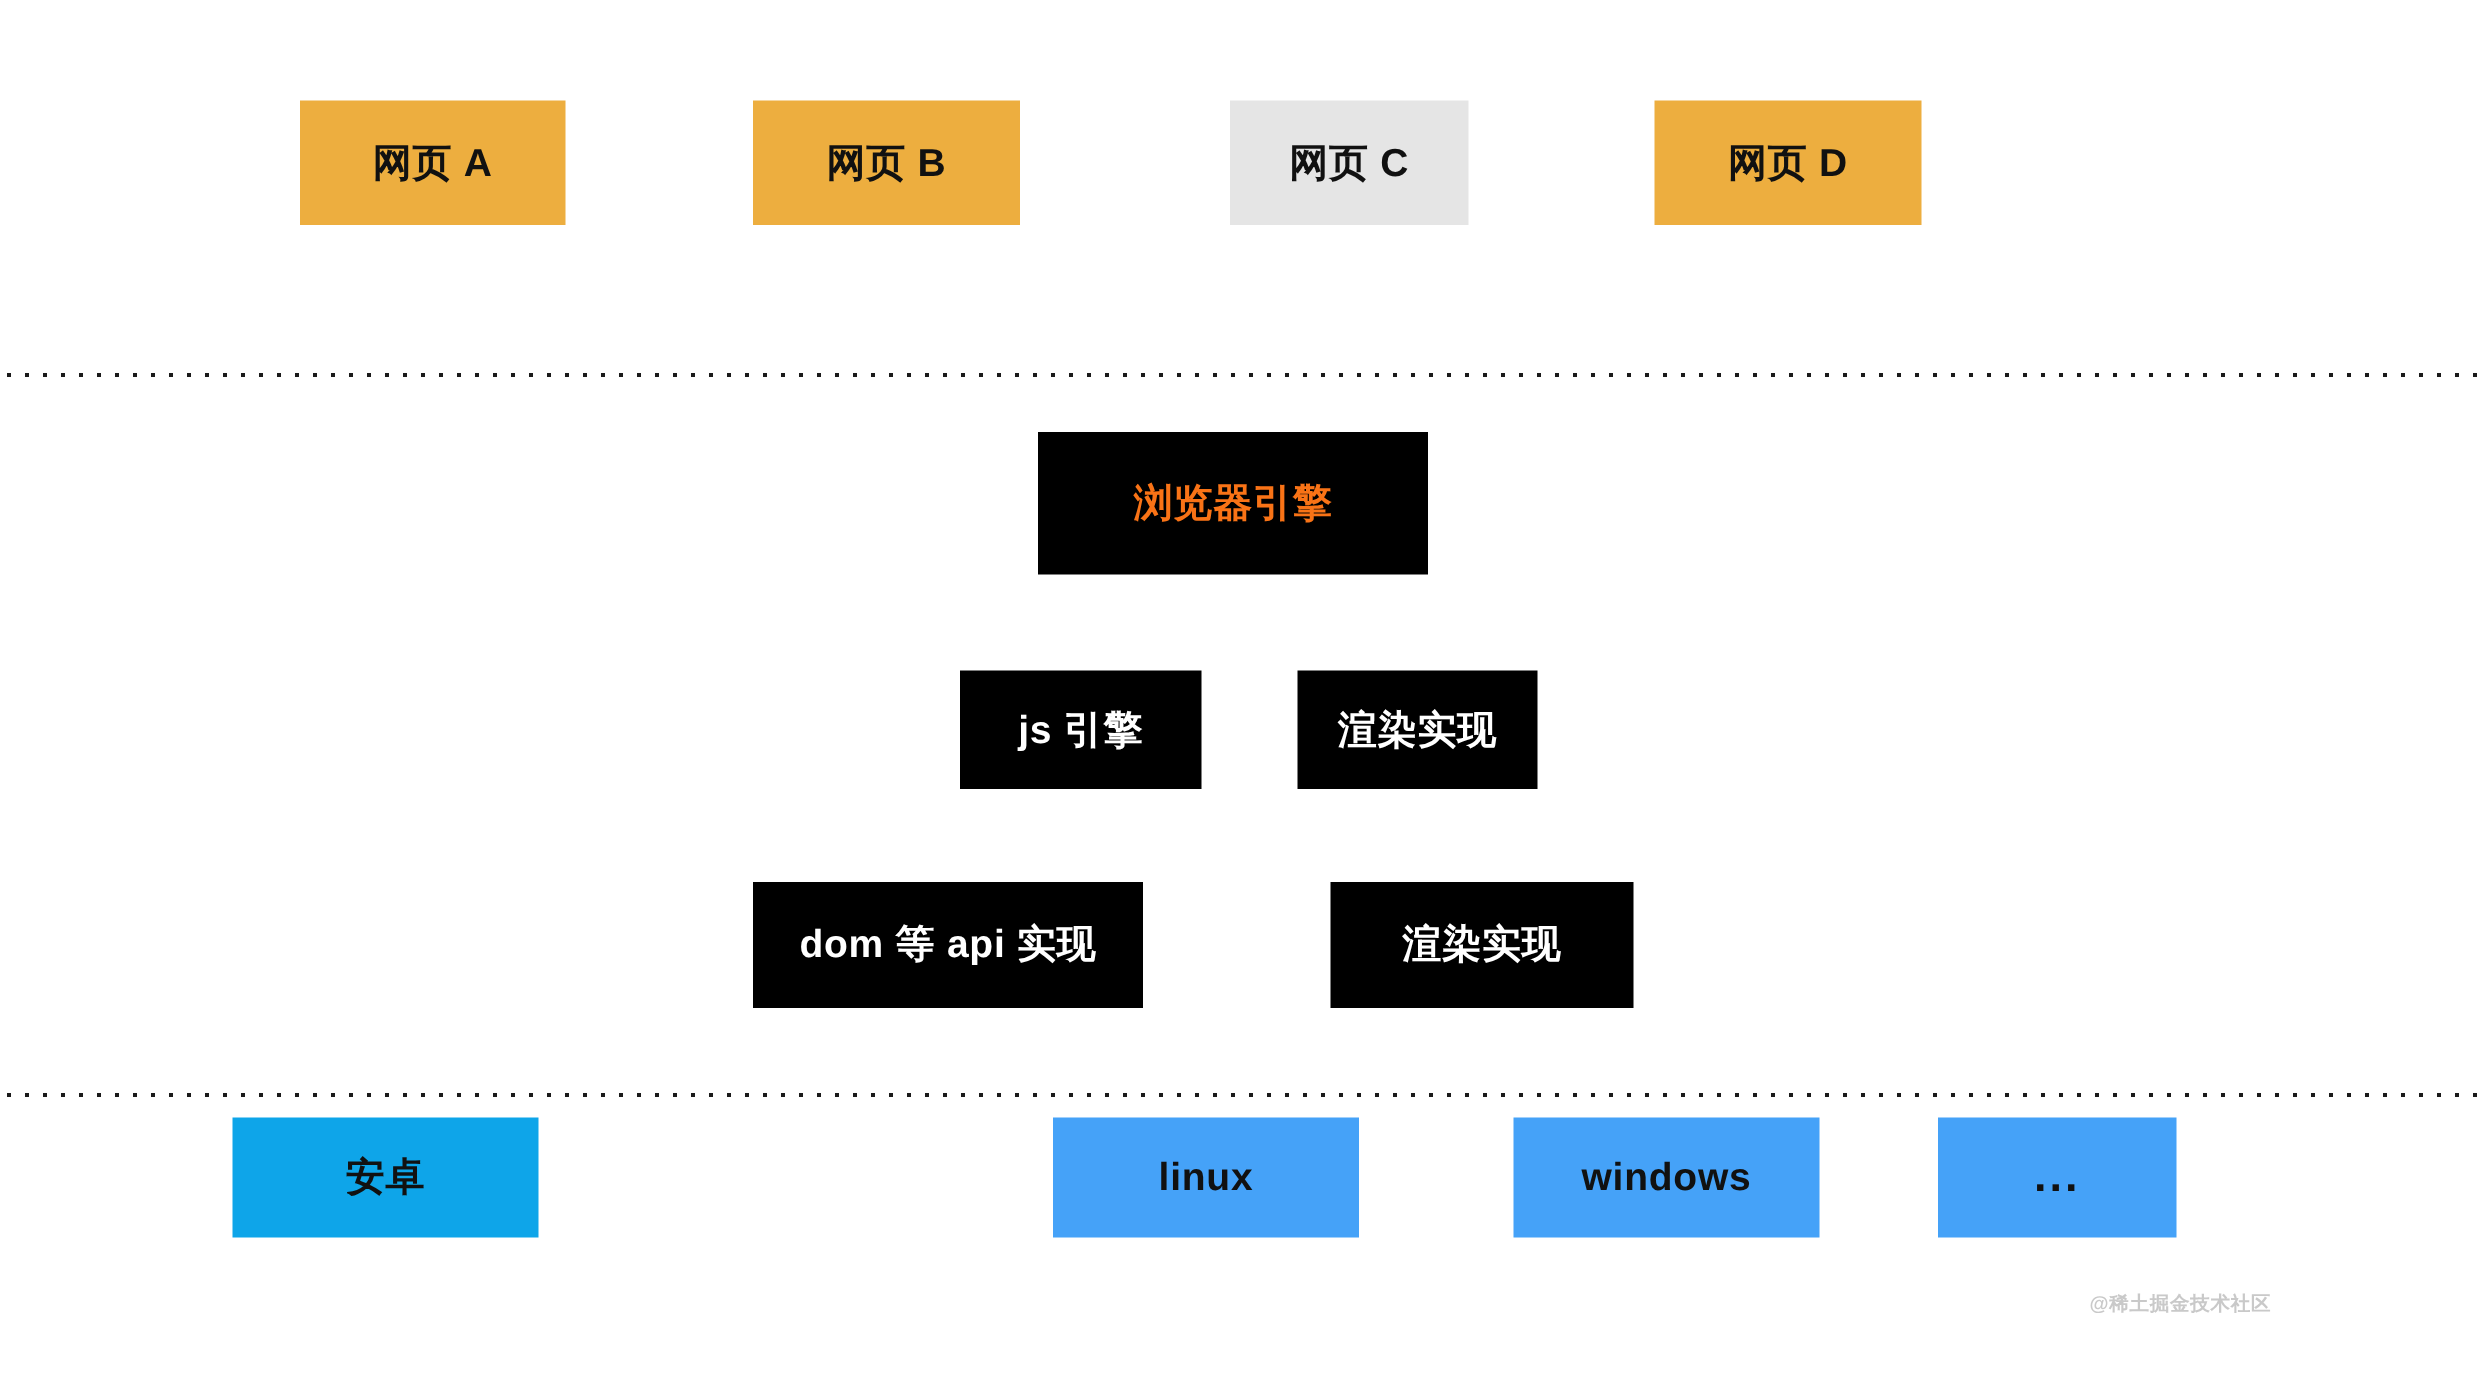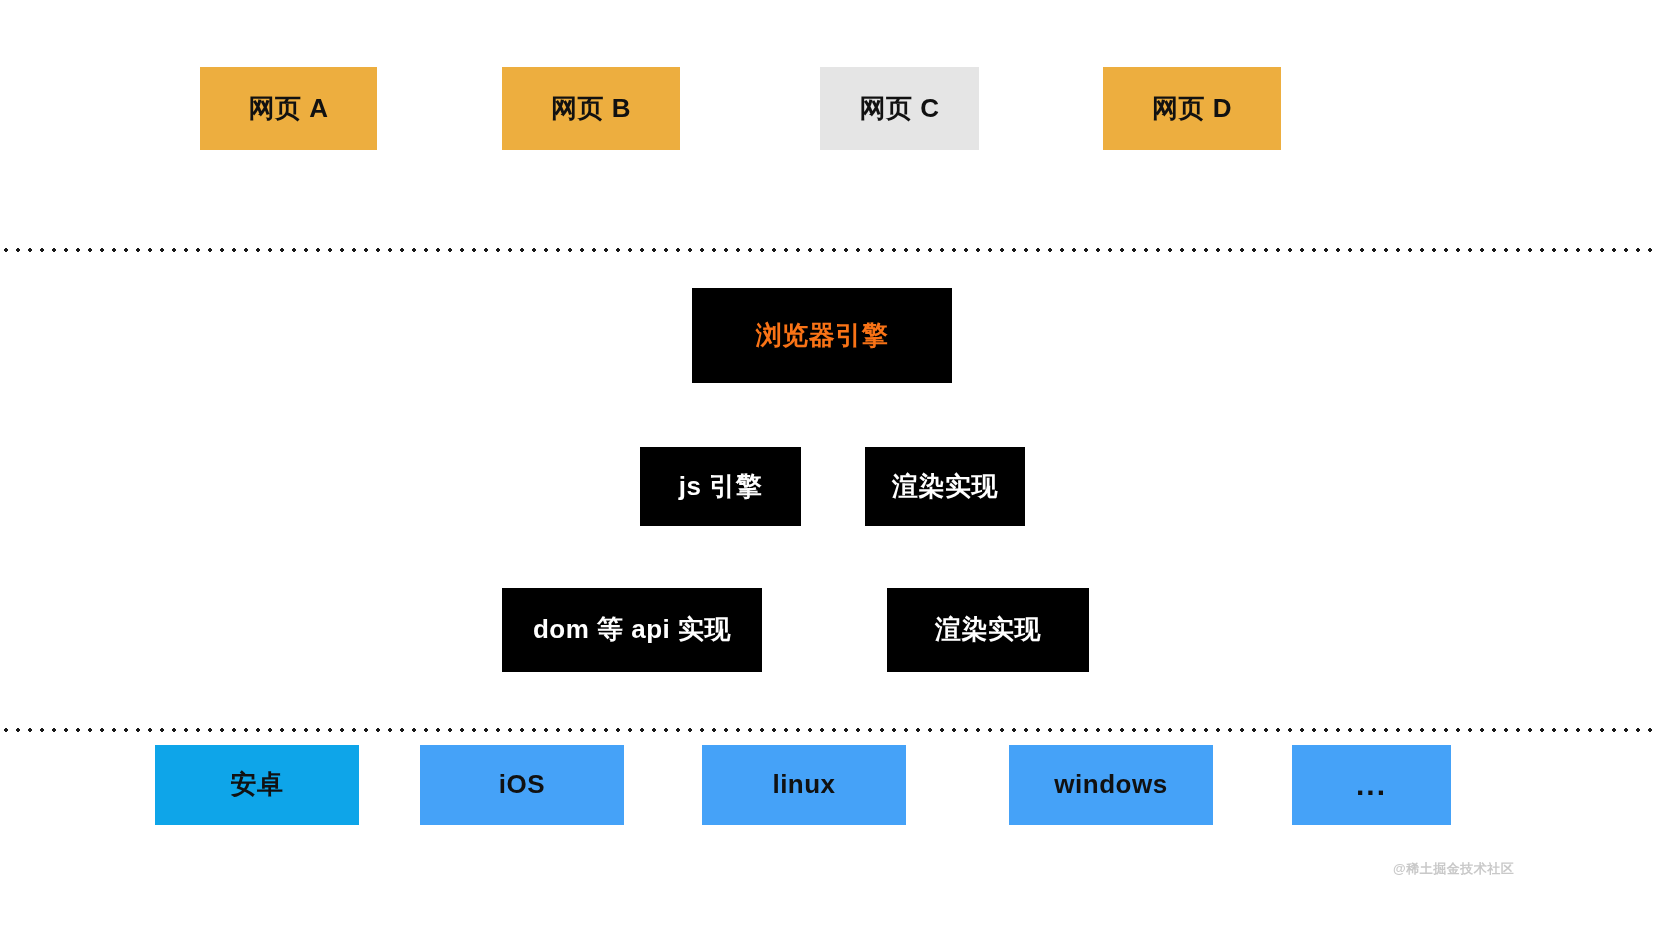--- a/index.html
+++ b/index.html
@@ -82,20 +82,19 @@
 
   <div class="node engine" style="left: 692px; top: 288px; width: 260px; height: 95px; background: rgb(0, 0, 0); color: #f97316;">浏览器引擎</div>
   <div class="node engine" style="left: 640px; top: 447px; width: 161px; height: 79px; background: rgb(0, 0, 0); color: rgb(255, 255, 255);">js 引擎</div>
   <div class="node engine" style="left: 865px; top: 447px; width: 160px; height: 79px; background: rgb(0, 0, 0); color: rgb(255, 255, 255);">渲染实现</div>
   <div class="node engine" style="left: 502px; top: 588px; width: 260px; height: 84px; background: rgb(0, 0, 0); color: rgb(255, 255, 255);">dom 等 api 实现</div>
   <div class="node engine" style="left: 887px; top: 588px; width: 202px; height: 84px; background: rgb(0, 0, 0); color: rgb(255, 255, 255);">渲染实现</div>
 
   <div class="divider" style="top: 728px;"></div>
 
   <div class="node os" style="left: 155px; top: 745px; width: 204px; height: 80px; background: #0ea5e9;">安卓</div>
-  <div class="node os" style="left: 420px; top: 745px; width: 204px; height: 80px; background: rgb(69, 162, 248);">iOS</div>
   <div class="node os" style="left: 702px; top: 745px; width: 204px; height: 80px; background: rgb(69, 162, 248); text-align: center;">linux</div>
   <div class="node os" style="left: 1009px; top: 745px; width: 204px; height: 80px; background: rgb(69, 162, 248);">windows</div>
   <div class="node os ellipsis" style="left: 1292px; top: 745px; width: 159px; height: 80px; background: rgb(69, 162, 248);">...</div>
 
   <div class="watermark" style="left: 1393px; top: 860px; color: rgb(201, 201, 201);">@稀土掘金技术社区</div>
 
 </div>
 
 </body></html>

